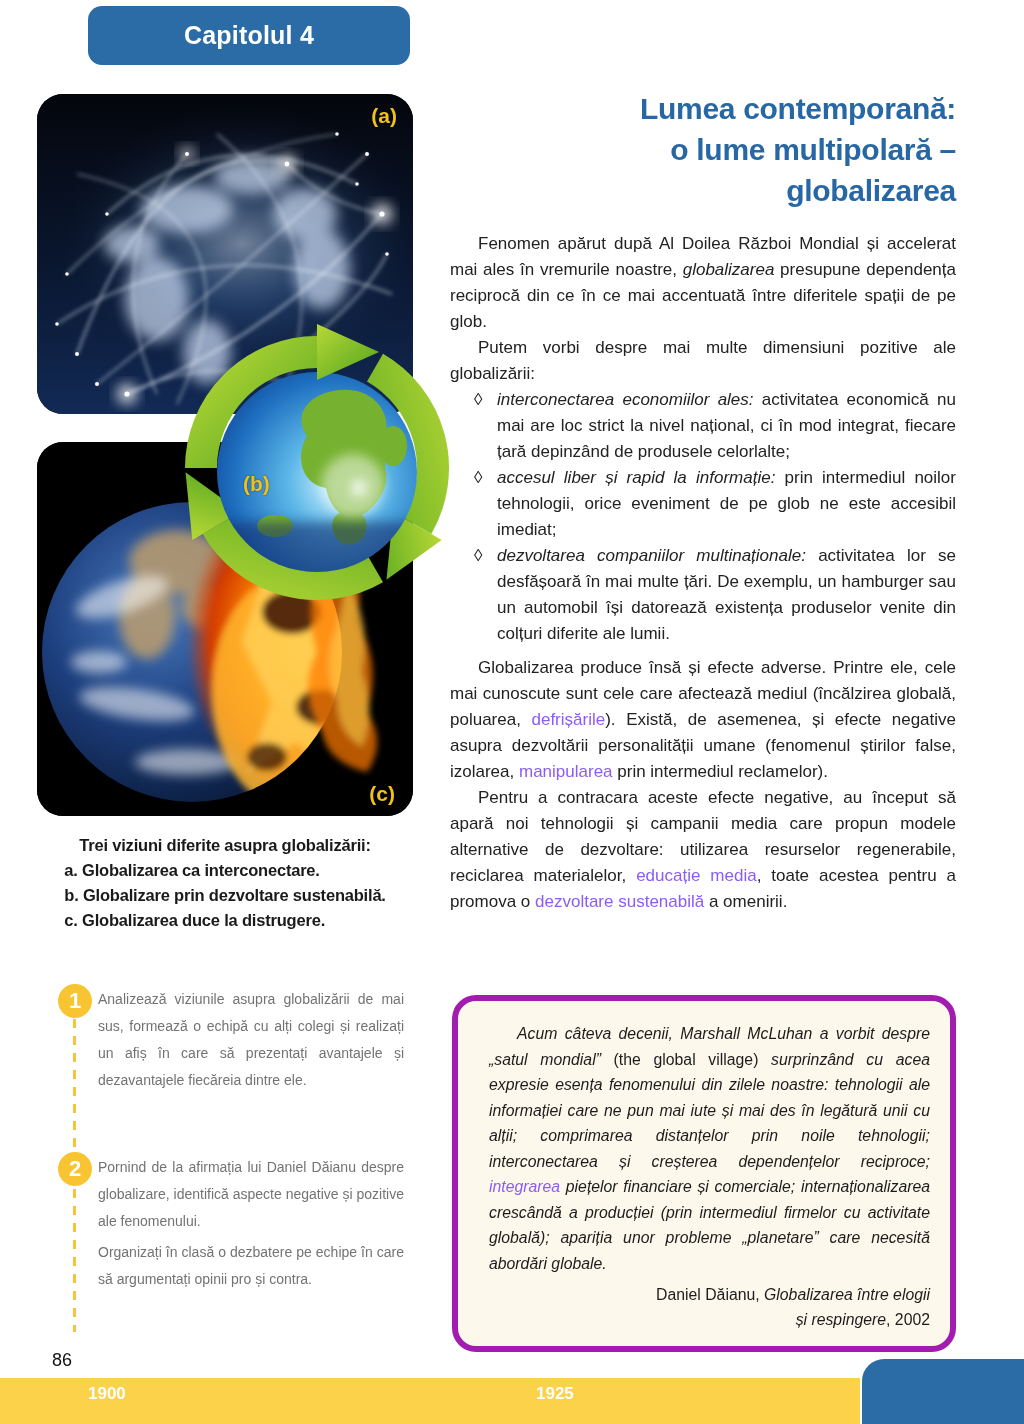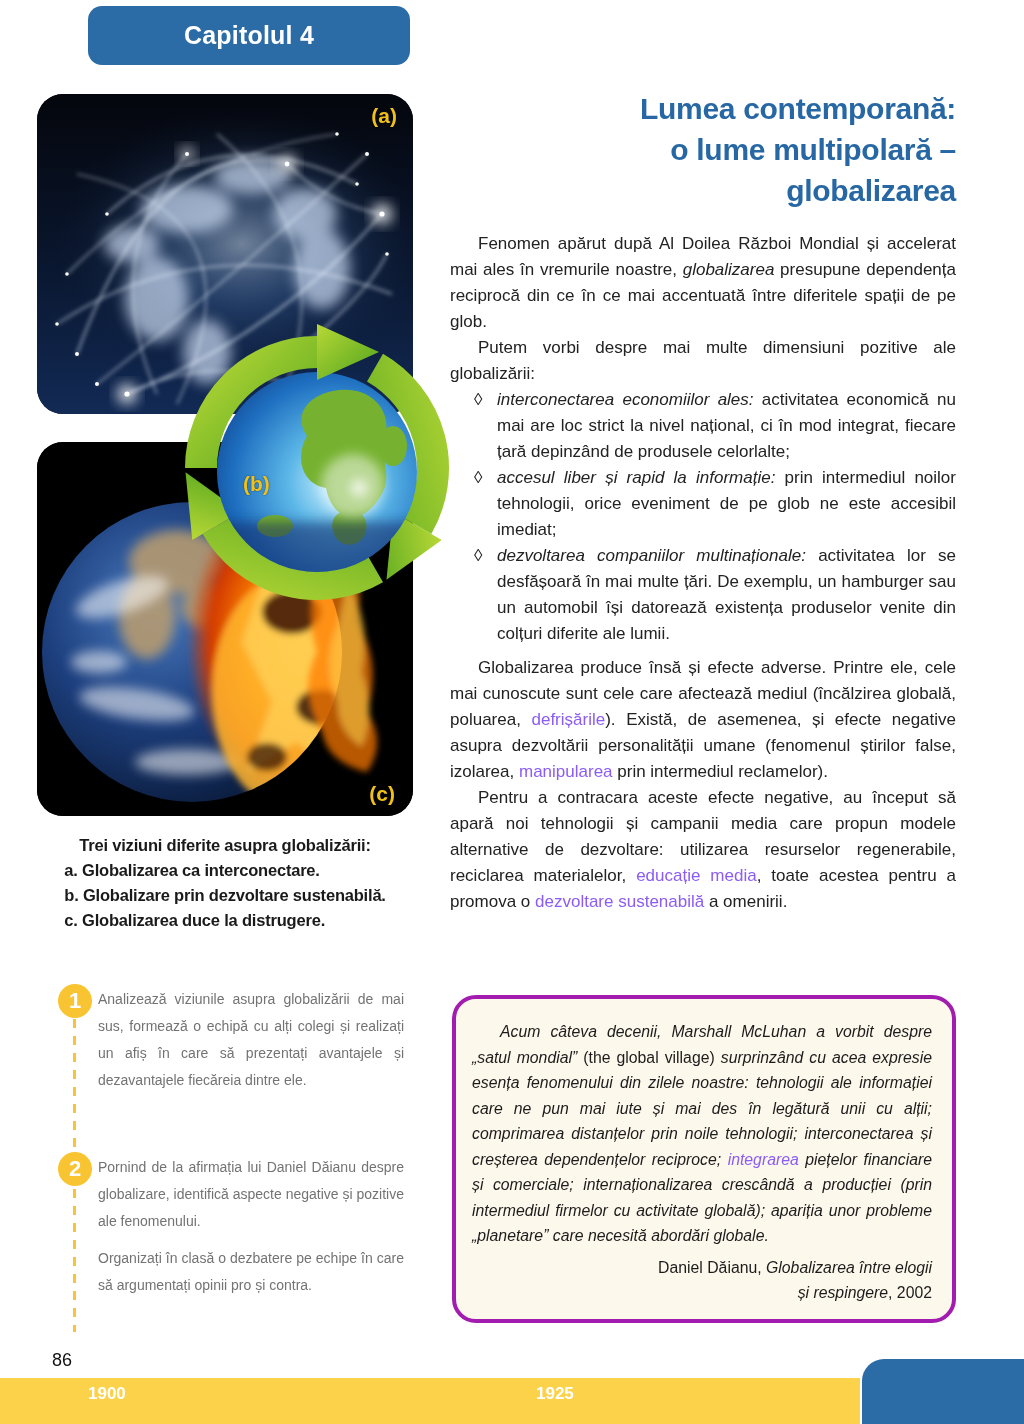--- a/index.html
+++ b/index.html
@@ -42,40 +42,40 @@
     background:#f9c432;color:#fff;font-weight:bold;font-size:22px;text-align:center;
     line-height:34px;z-index:2;
   }
   .ex-num-1{top:984px;} .ex-num-2{top:1152px;}
   .ex-text{
     position:absolute;left:98px;width:306px;color:#737373;font-size:14px;
     line-height:27px;text-align:justify;
   }
   .ex-text-1{top:986px;} .ex-text-2{top:1154px;}
   .ex-text p{margin:0;}
-  .ex-text p + p{margin-top:10px;}
+  .ex-text p + p{margin-top:4px;}
   
   .col-right{position:absolute;left:450px;top:88px;width:506px;}
   .page-title{
     margin:0 0 20px 0;text-align:right;color:#2767a4;font-weight:bold;
     font-size:30px;line-height:41px;letter-spacing:-.3px;
   }
   .para{margin:0;color:#222;font-size:17px;line-height:26px;text-align:justify;}
   .indent{text-indent:28px;}
   .gap-top{margin-top:8px;}
   ul.bullets{margin:0;padding:0;list-style:none;}
   ul.bullets li{position:relative;padding-left:47px;color:#222;font-size:17px;line-height:26px;text-align:justify;margin:0;}
   .diamond{position:absolute;left:24px;top:0;}
   .seg-i{font-style:italic;}
   .seg-b{color:#8b5cf6;}
   
   .quote-box{
     position:absolute;left:452px;top:995px;width:504px;box-sizing:border-box;
-    border:4px solid #a21caf;border-radius:24px;background:#fdf8ec;
-    padding:20px 20px 14px 16px;color:#1c1c1c;font-size:15.8px;line-height:25.5px;
+    border:6px solid #a21caf;border-radius:24px;background:#fdf8ec;
+    padding:20px 20px 14px 31px;color:#1c1c1c;font-size:15.8px;line-height:25.5px;
   }
   .quote-body{margin:0;text-align:justify;text-indent:28px;}
   .quote-attr{margin:6px 0 0 0;text-align:right;font-size:15.8px;line-height:25px;}
   
   .page-number{position:absolute;left:40px;top:1350px;color:#111;font-size:18px;margin-left:12px;}
   .timeline-bar{position:absolute;left:0;top:1378px;width:860px;height:46px;background:#fcd24a;}
   .year{position:absolute;top:6px;color:#fff;font-weight:bold;font-size:17px;}
   .year-0{left:88px;} .year-1{left:536px;}
   .corner-tab{
     position:absolute;left:862px;top:1359px;width:162px;height:65px;

